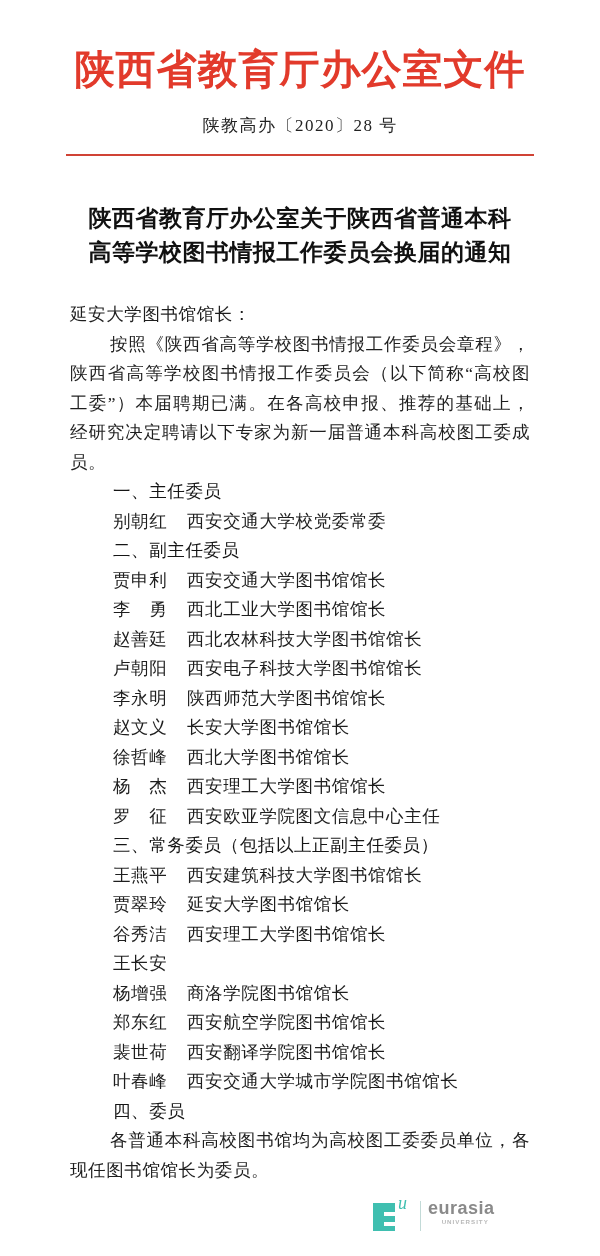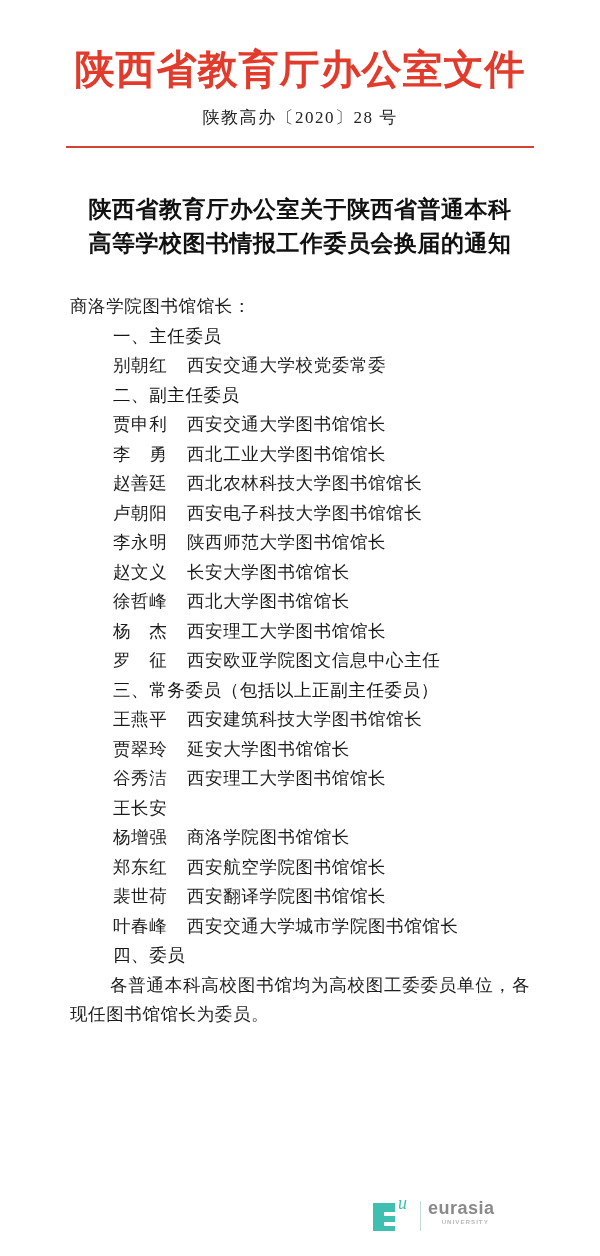--- a/index.html
+++ b/index.html
@@ -6,21 +6,21 @@
   .page{
     position:relative;
     width:600px;height:1256px;
     background:#ffffff;
     overflow:hidden;
     font-family:"Liberation Serif", serif;
     color:#1e1e1e;
     margin:0 auto;
   }
   .agency-title{
-    margin:42px 0 8px 0;
+    margin:42px 0 16px 0;
     text-align:center;
     font-size:40px;
     line-height:56px;
     font-weight:bold;
     letter-spacing:1px;
     color:#e23a2b;
     font-family:"Liberation Serif", serif;
   }
   .doc-number{
     text-align:center;
@@ -30,21 +30,21 @@
   }
   .red-rule{
     border:none;
     border-top:2px solid #d04335;
     margin:17px 66px 0 66px;
   }
   .doc-title{
     margin:46px auto 0 auto;
     max-width:444px;
     text-align:center;
-    font-family:Liberation Mono, monospace;
+    font-family:Liberation Serif, serif;
     font-weight:bold;
     font-size:23px;
     line-height:34px;
     letter-spacing:0.5px;
     color:#111111;
   }
   .content{
     margin:30px 70px 0 70px;
     font-size:17.5px;
     letter-spacing:0.6px;
@@ -159,22 +159,23 @@
   <div class="agency-title">陕西省教育厅办公室文件</div>
 
   <div class="doc-number">陕教高办〔2020〕28 号</div>
 
   <hr class="red-rule">
 
   <div class="doc-title">陕西省教育厅办公室关于陕西省普通本科高等学校图书情报工作委员会换届的通知</div>
 
   <div class="content">
 
-    <div class="salutation">商洛学院图书馆馆长：</div>
-
+    <div class="salutation">延安大学图书馆馆长：</div>
+
+    <p class="para">按照《陕西省高等学校图书情报工作委员会章程》，陕西省高等学校图书情报工作委员会（以下简称“高校图工委”）本届聘期已满。在各高校申报、推荐的基础上，经研究决定聘请以下专家为新一届普通本科高校图工委成员。</p>
 
     <div class="sections">
         <div class="sec">
     <div class="sec-title">一、主任委员</div>
     <div>
             <div class="member-row">
     <span class="member-name">别朝红</span>
     <span class="member-position">西安交通大学校党委常委</span>
   </div>
           </div>

